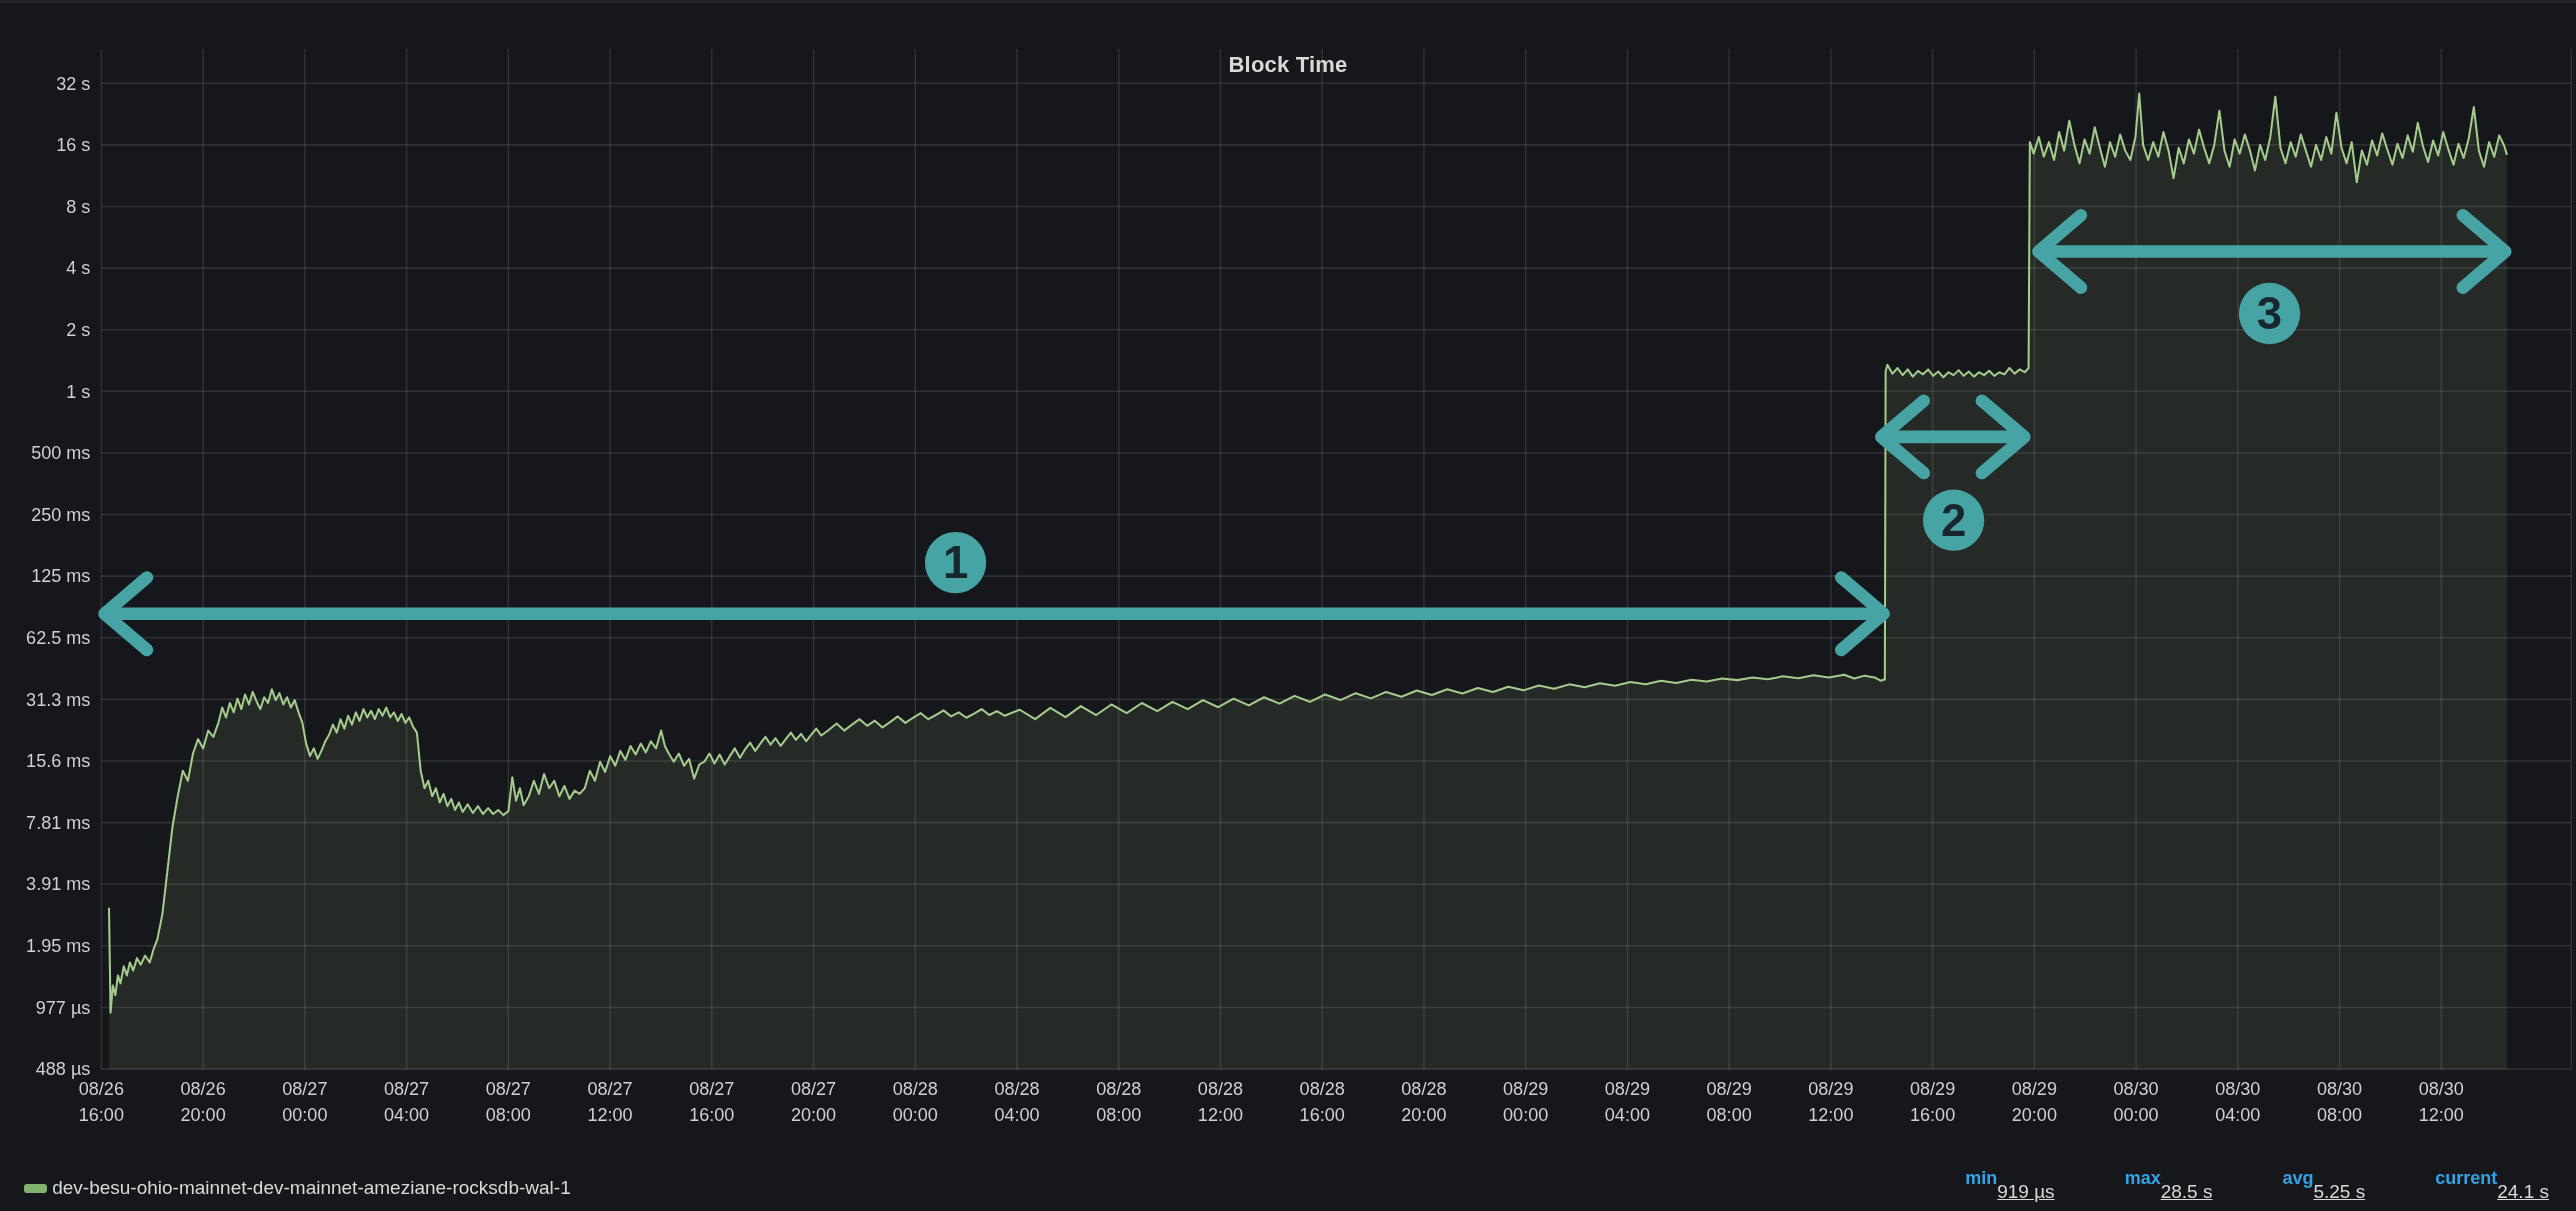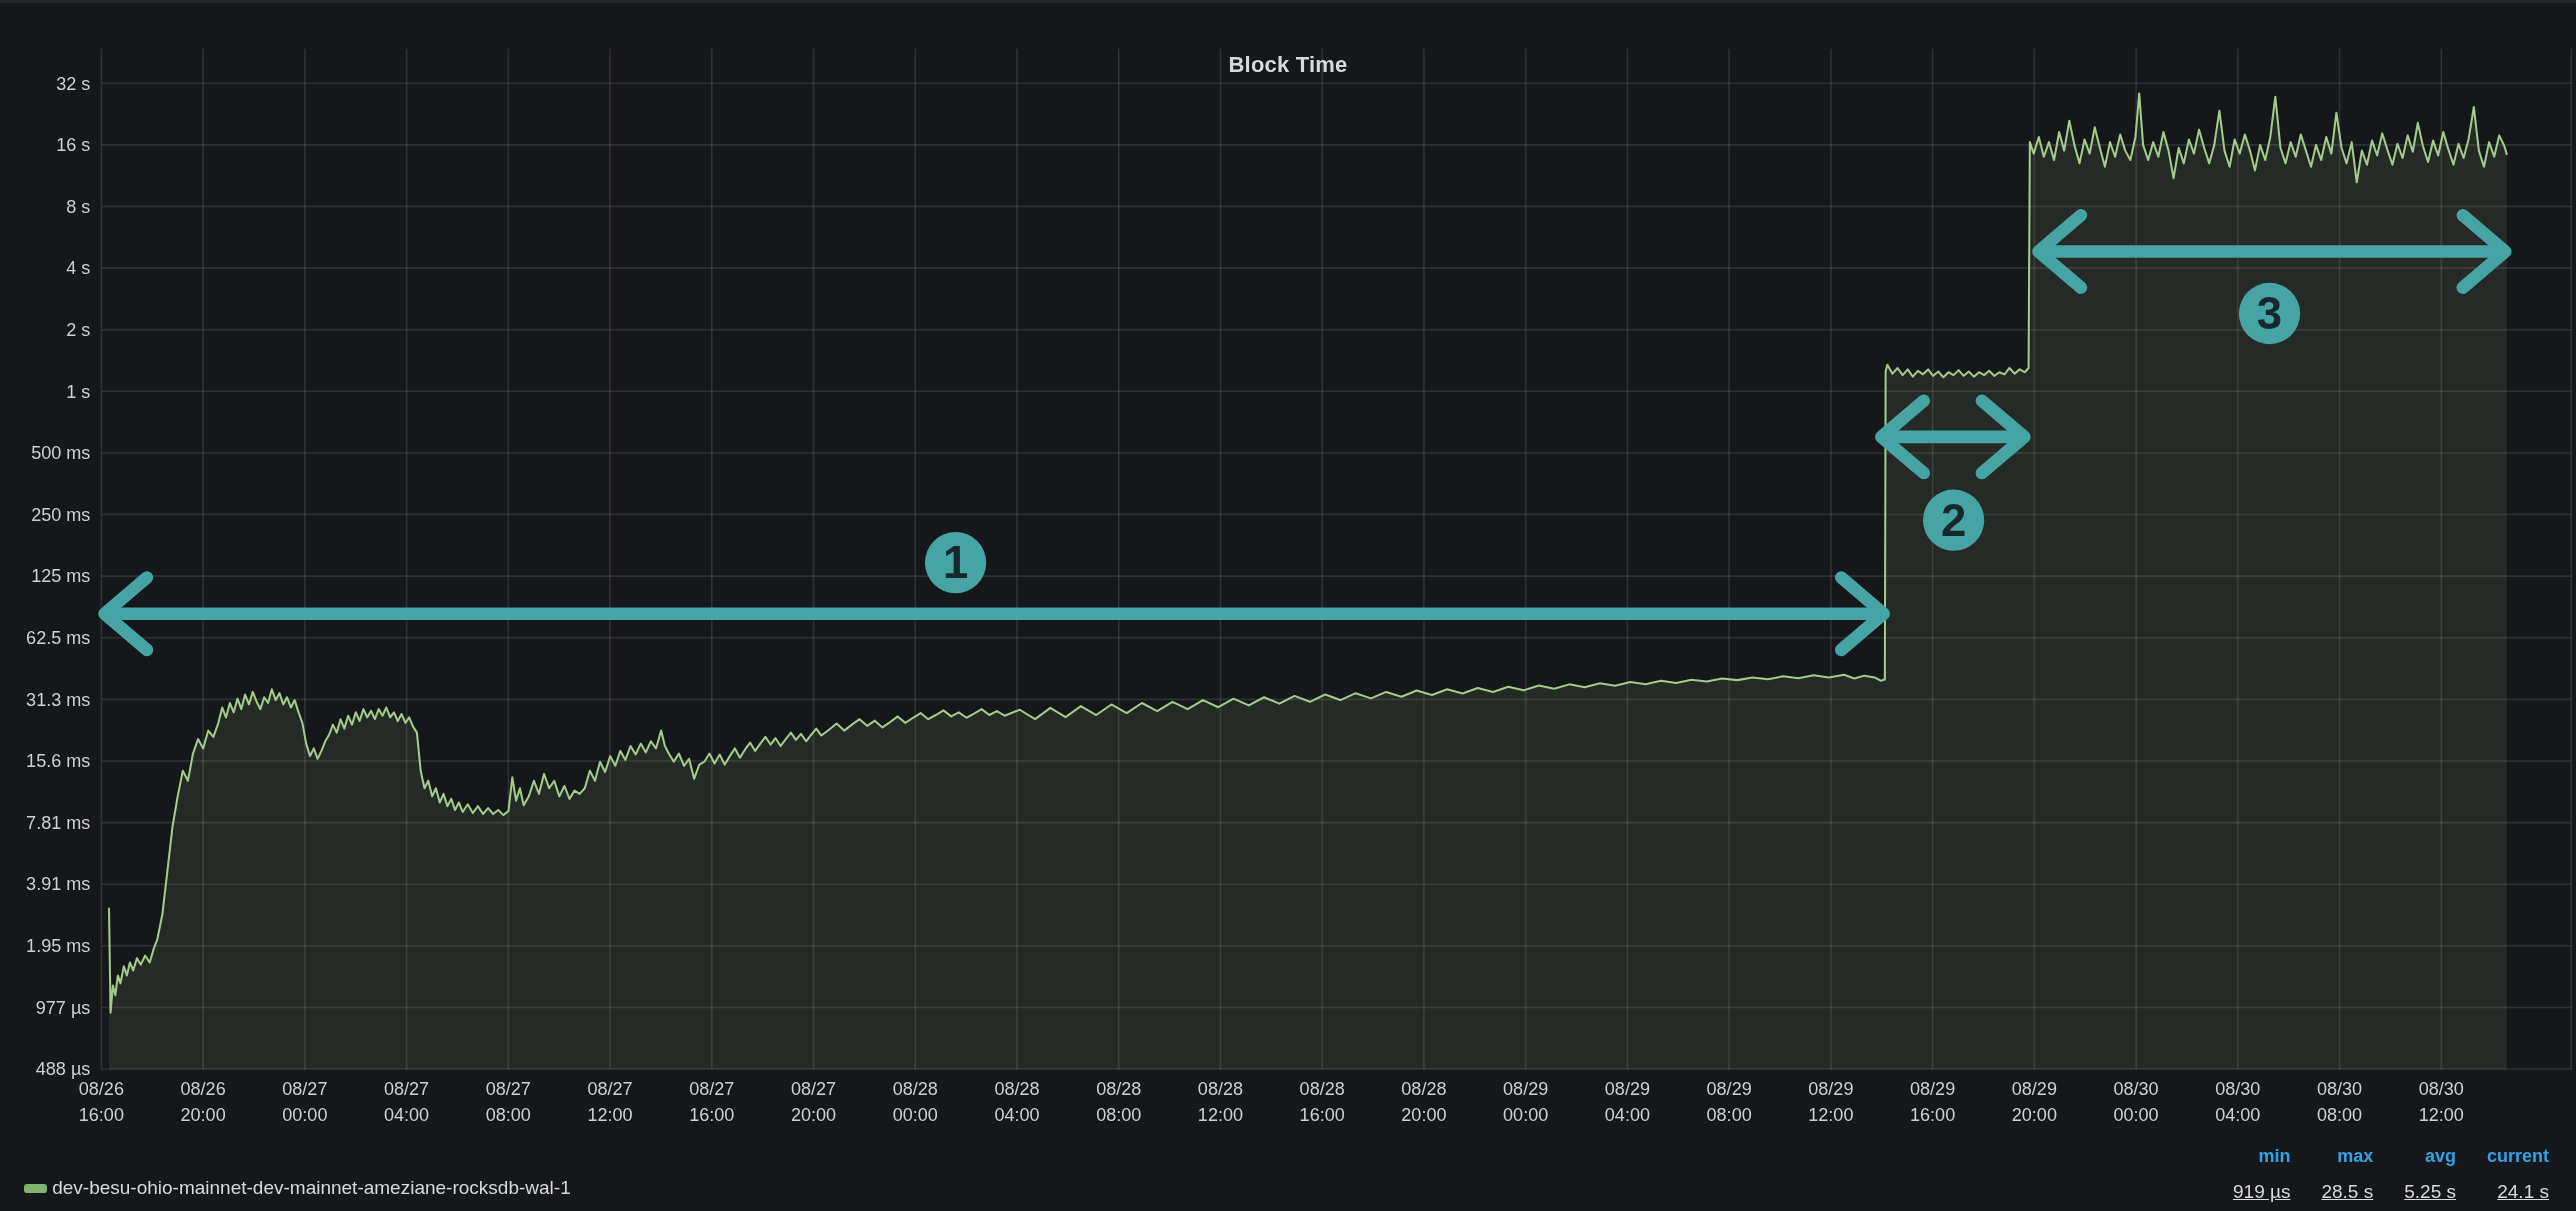--- a/index.html
+++ b/index.html
@@ -7,21 +7,21 @@
        font-family:"Liberation Sans",sans-serif;}
   .panel{position:absolute;inset:0;background:#16171b;border-top:3.1px solid #232429;}
   .panel-title{position:absolute;top:15.7px;left:0;right:0;text-align:center;
        color:#d8d9da;font-size:22px;font-weight:700;letter-spacing:0.2px;margin-top:33px;}
   svg#chart{position:absolute;inset:0;width:2576px;height:1212px;}
   svg text{font-family:"Liberation Sans",sans-serif;}
   .legend-row{position:absolute;left:23.6px;bottom:12.6px;display:flex;align-items:center;gap:5px;}
   .legend-swatch{width:23.6px;height:8.6px;border-radius:3.1px;background:#82b36e;display:inline-block;}
   .legend-label{color:#d8d9da;font-size:19px;}
   .stats{position:absolute;right:27px;bottom:9.4px;display:flex;gap:31px;}
-  .stat-col{display:flex;flex-direction:column;align-items:flex-end;}
+  .stat-col{display:flex;flex-direction:row;align-items:flex-end;margin-left:39px;}
   .stat-header{color:#33a2e5;font-size:18px;font-weight:700;margin-bottom:13.4px;}
   .stat-value{color:#d8d9da;font-size:19px;text-decoration:underline;}
 </style>
 </head>
 <body>
 
 <div class="panel">
   <div class="panel-title">Block Time</div>
 
   <svg id="chart" viewBox="0 0 3278 1542">

